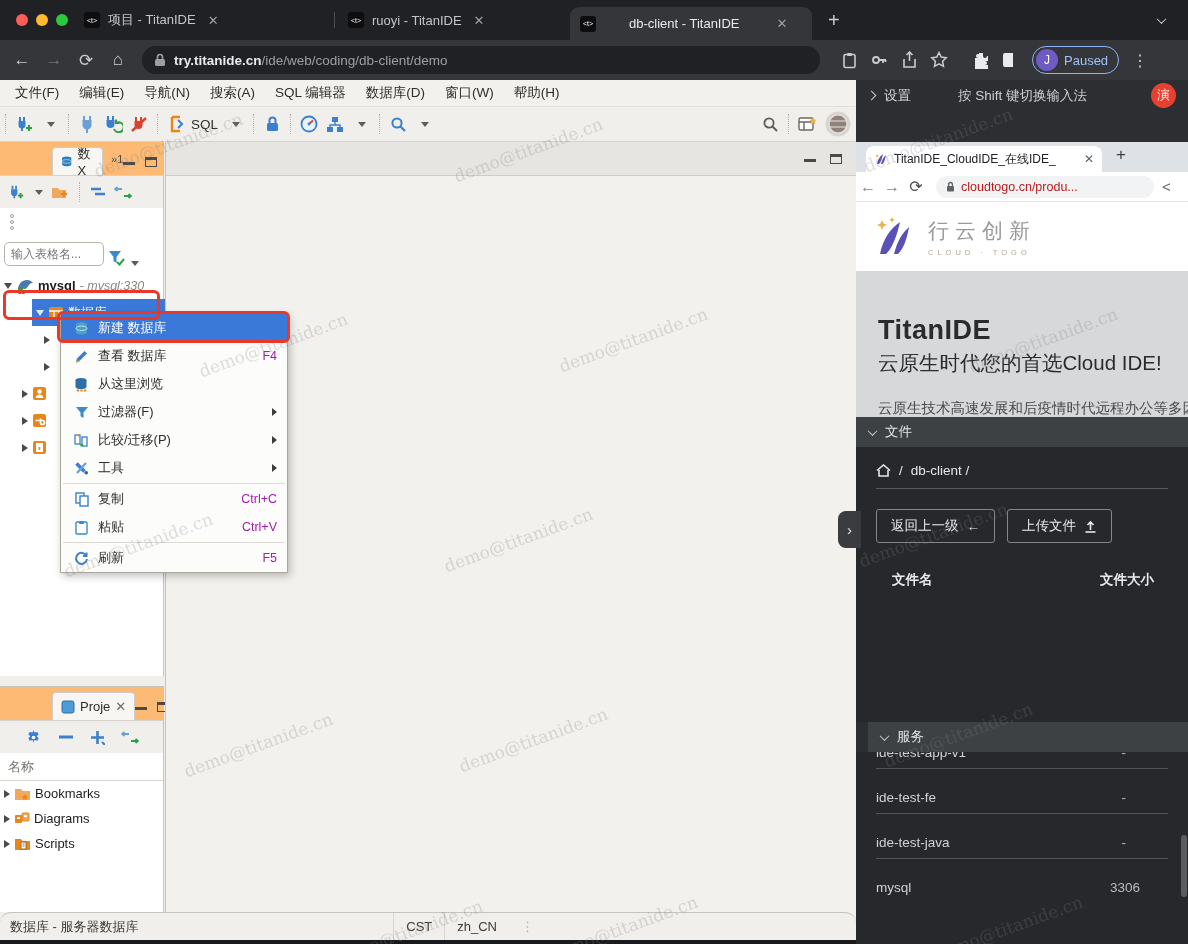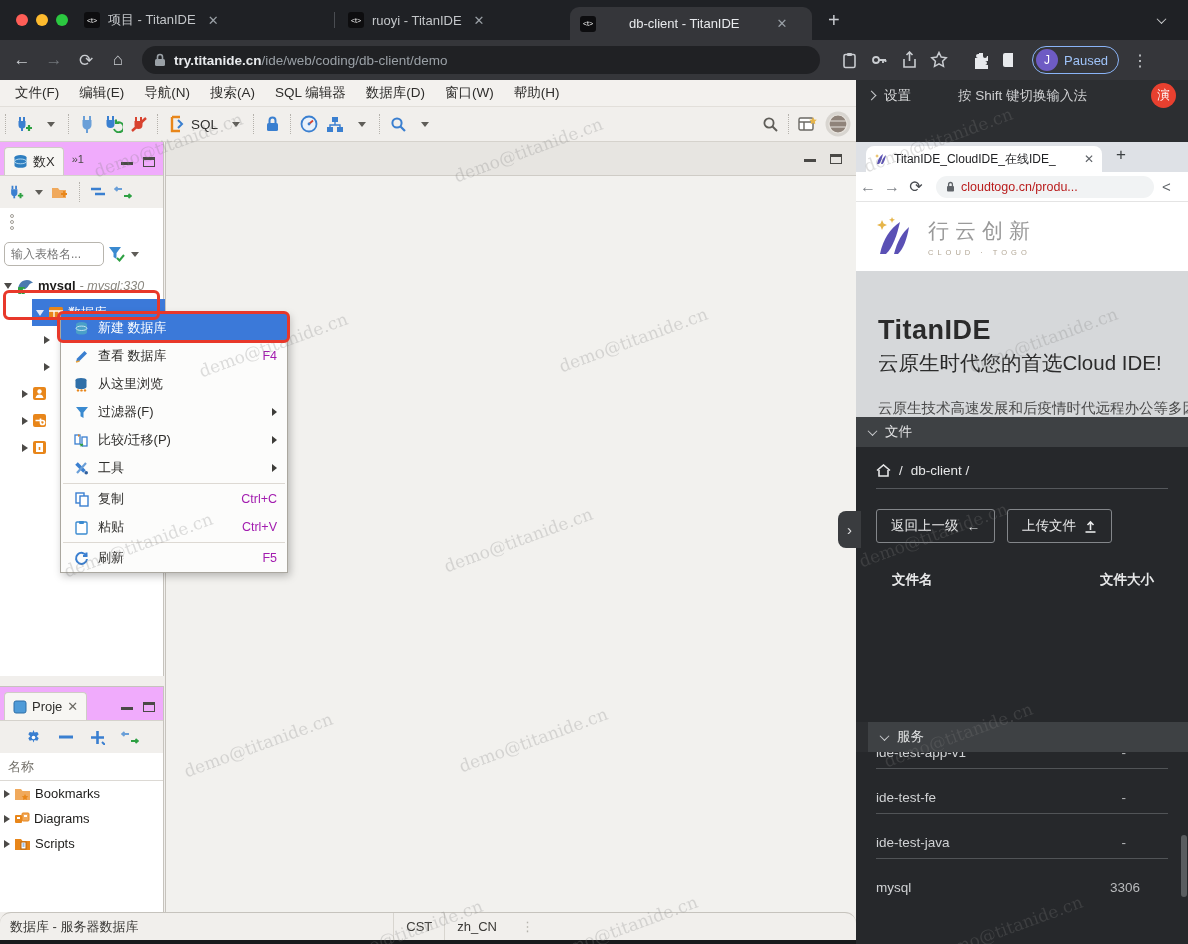--- a/index.html
+++ b/index.html
@@ -30,29 +30,29 @@
   .menubar{position:absolute;left:0;top:80px;width:856px;height:27px;background:#f3f1ee;display:flex;align-items:center;padding-left:6px;gap:2px;border-bottom:1px solid #e2dfda;}
   .menubar span{font-size:13.5px;color:#2e2d2b;padding:3px 9px;}
   .idetoolbar{position:absolute;left:0;top:107px;width:856px;height:35px;background:#f1efec;border-bottom:1px solid #d5d2cc;display:flex;align-items:center;}
   .tbsep{width:1px;height:20px;border-left:1px dotted #b5b2ac;margin:0 5px;}
   .tbi{width:26px;height:24px;display:flex;align-items:center;justify-content:center;}
   .dd{width:0;height:0;border-left:4px solid transparent;border-right:4px solid transparent;border-top:5px solid #5f5d58;margin-left:2px;}
   .sqltxt{font-size:13.5px;color:#2e2d2b;margin:0 4px 0 2px;}
 
   
   .lpanel{position:absolute;left:0;width:164px;background:#fff;border-right:1px solid #c6c3bd;}
-  .phead{height:34px;background:#f0abfc;border-bottom:1px solid #d5d2cc;display:flex;align-items:end;}
+  .phead{height:34px;background:#fdba74;border-bottom:1px solid #d5d2cc;display:flex;align-items:end;padding-left:48px;}
   .ptab{height:28px;background:#f7f6f3;border:1px solid #cfccc6;border-bottom:none;border-radius:4px 4px 0 0;margin-left:4px;display:flex;align-items:center;gap:5px;padding:0 8px;font-size:13px;color:#2e2d2b;}
   .pbtns{margin-left:auto;display:flex;gap:10px;padding:0 8px 8px 0;}
   .minico{width:12px;height:10px;border:1.5px solid #4a4946;border-top-width:3px;}
   .minico.min{height:4px;border:none;border-top:3px solid #4a4946;margin-top:5px;}
   .ptool{height:32px;display:flex;align-items:center;gap:8px;padding:0 8px;background:#f1efec;}
   .grip{display:flex;flex-direction:column;gap:2px;margin:6px 0 0 10px;}
   .grip i{width:4px;height:4px;border:1px solid #a09d96;border-radius:50%;}
-  .filterrow{display:flex;align-items:center;gap:4px;padding:4px 4px;}
+  .filterrow{display:flex;align-items:flex-end;gap:4px;padding:4px 4px;}
   .filterinput{width:100px;height:24px;border:1px solid #b8b5ae;border-radius:5px;font-size:12px;color:#6e6b64;padding:0 6px;background:#fff;}
   .tree{font-size:13px;color:#1d1c1a;}
   .trow{height:27px;display:flex;align-items:center;gap:4px;padding-left:4px;white-space:nowrap;}
   .caret{width:0;height:0;flex:none;}
   .caret.open{border-left:4.5px solid transparent;border-right:4.5px solid transparent;border-top:6px solid #4c4a47;}
   .caret.closed{border-top:4.5px solid transparent;border-bottom:4.5px solid transparent;border-left:6px solid #4c4a47;}
   .cdesc{color:#8b8880;font-style:italic;font-size:12.5px;}
   .selrow{background:#3b79d9;color:#fff;}
   .colhdr{height:28px;border-bottom:1px solid #dcd9d4;display:flex;align-items:center;padding-left:8px;font-size:13px;color:#73706a;background:#fff;}
 

